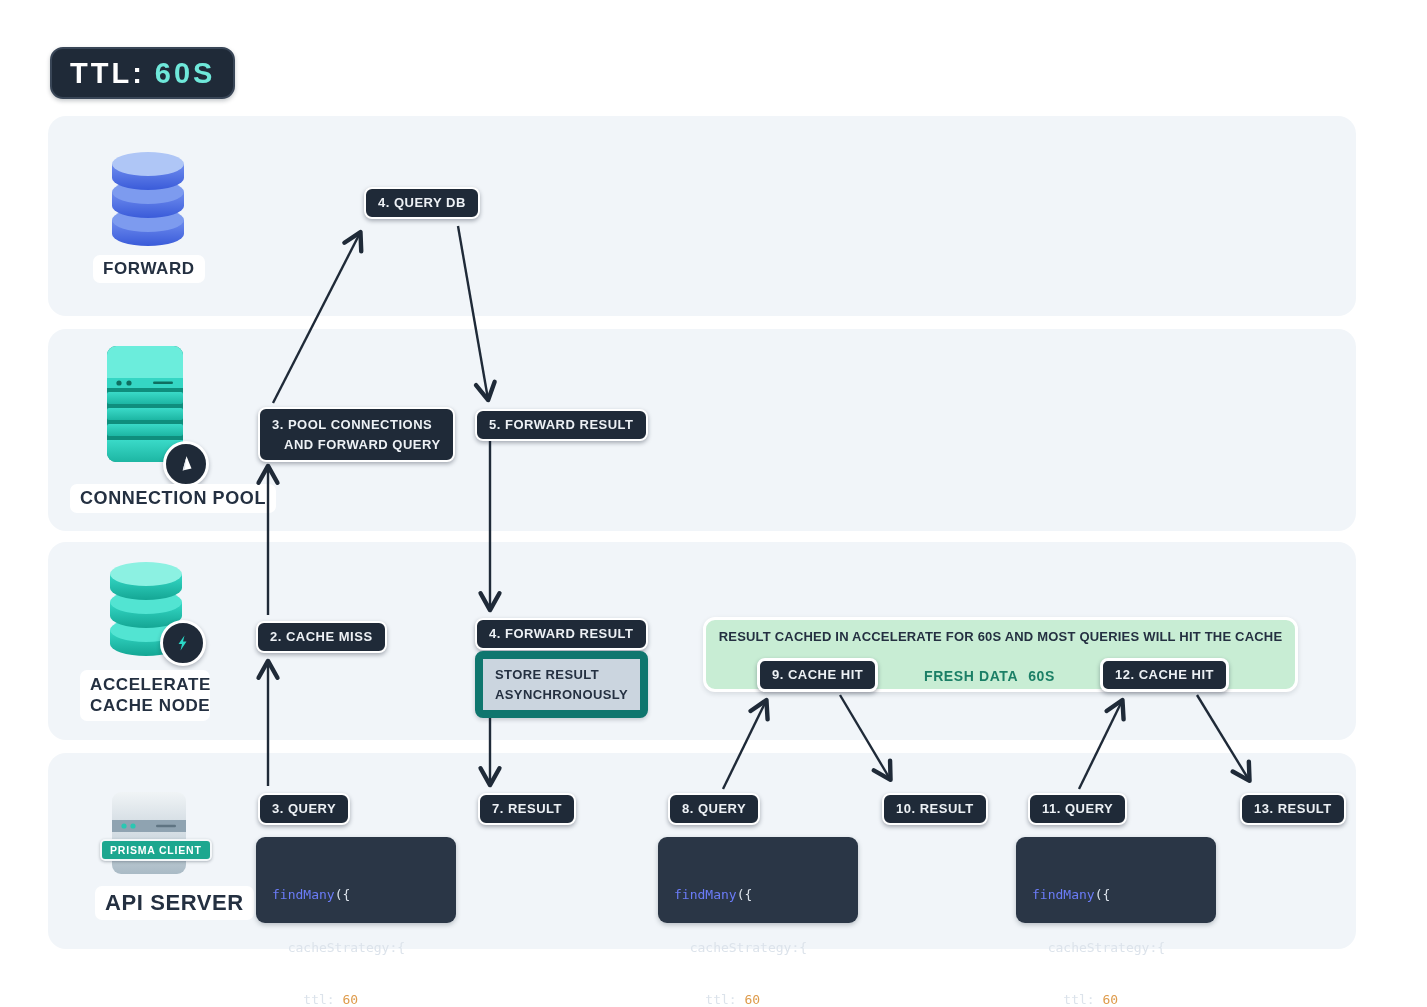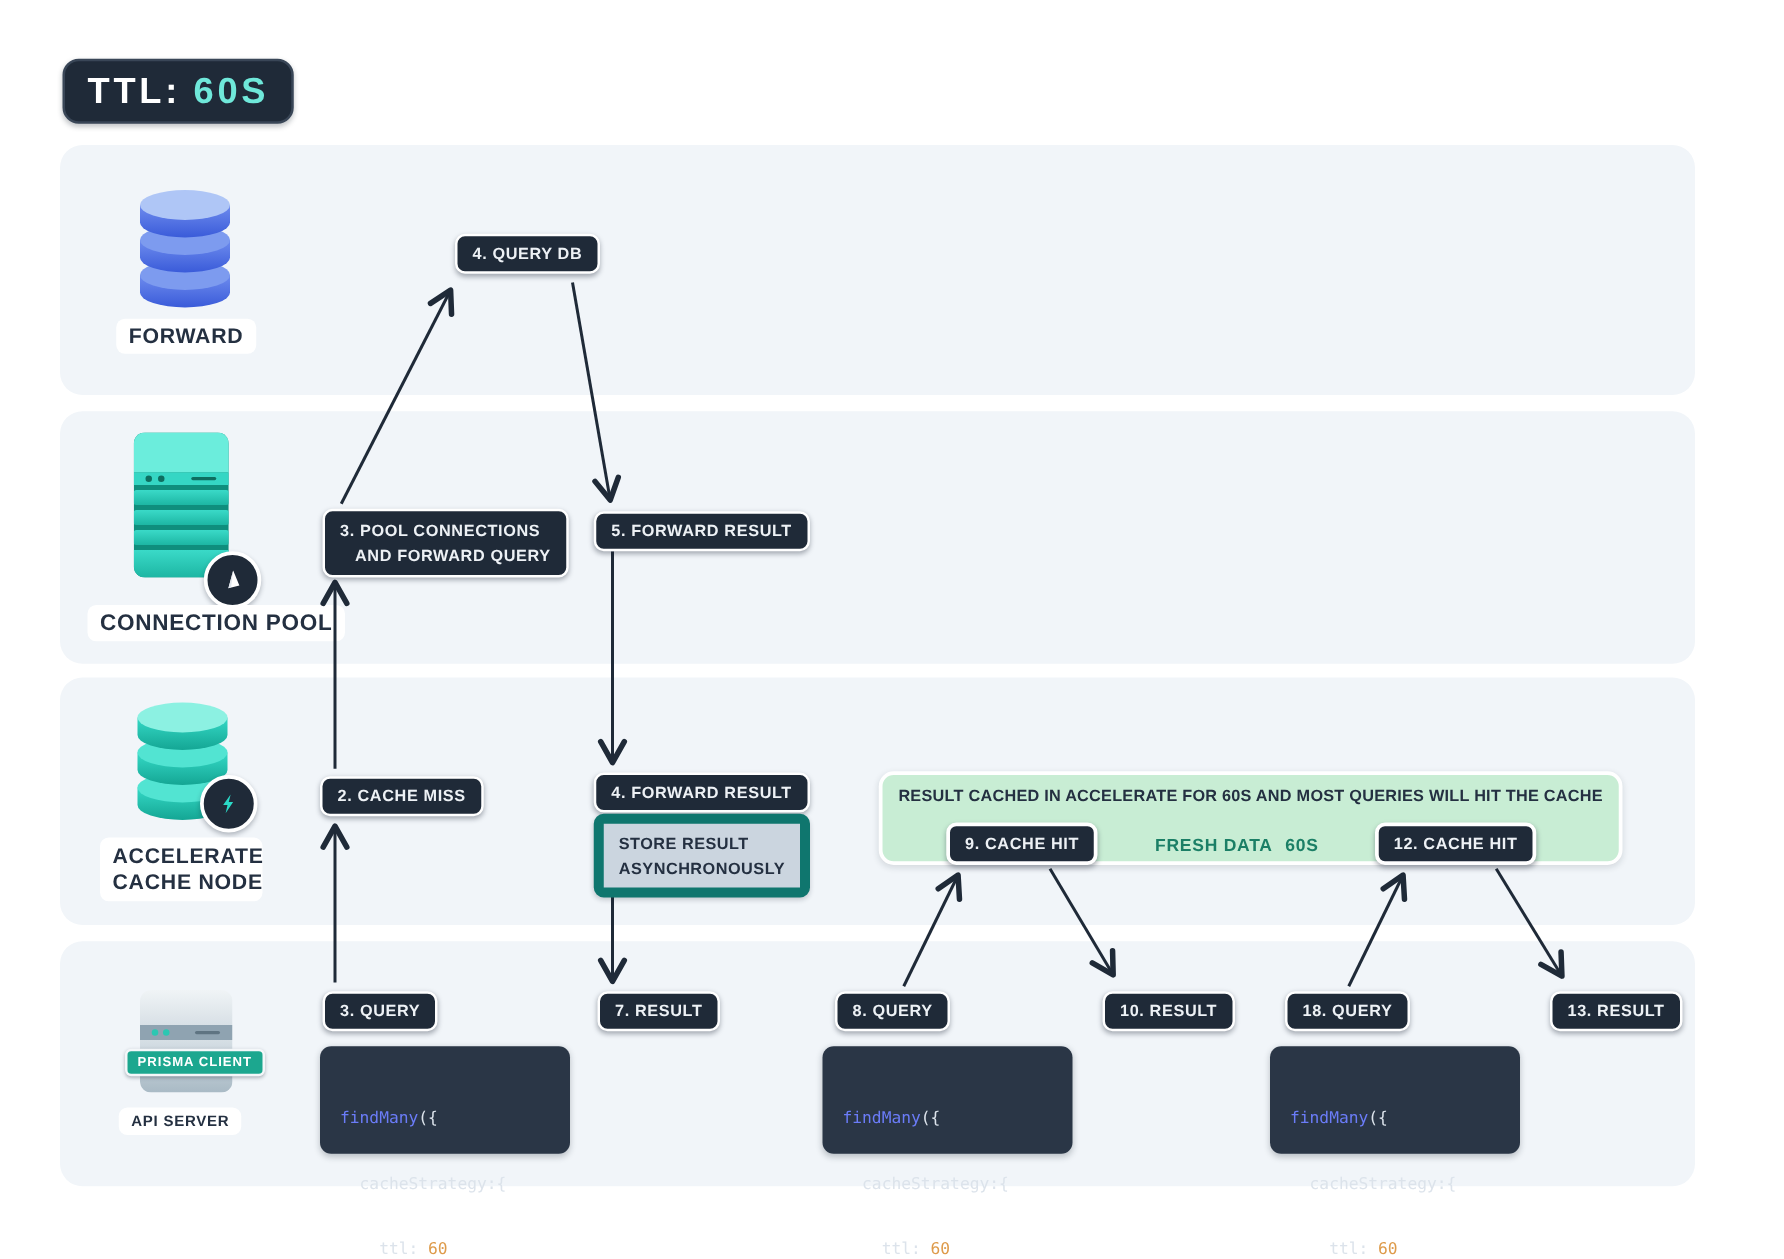--- a/index.html
+++ b/index.html
@@ -150,21 +150,21 @@
       </linearGradient>
     </defs>
     <path d="M0 9 a9 9 0 0 1 9 -9 h56 a9 9 0 0 1 9 9 v19 h-74 z" fill="url(#gGrayTop)"></path>
     <rect x="0" y="28" width="74" height="12" fill="#8FA3B1"></rect>
     <circle cx="12" cy="34" r="2.6" fill="#2BC7B2"></circle>
     <circle cx="21" cy="34" r="2.6" fill="#2BC7B2"></circle>
     <rect x="44" y="32.7" width="20" height="2.6" rx="1.3" fill="#5F7482"></rect>
     <path d="M0 40 h74 v33 a9 9 0 0 1 -9 9 h-56 a9 9 0 0 1 -9 -9 z" fill="url(#gGrayBot)"></path>
   </svg>
   <div class="client-badge" style="left:100px;top:839px;">PRISMA CLIENT</div>
-  <div class="lane-label" style="left:95px;top:886px;font-size:12px;">API SERVER</div>
+  <div class="lane-label" style="left:95px;top:886px;font-size:22px;">API SERVER</div>
 
   <svg class="arrows" width="1427" height="1007" viewBox="0 0 1427 1007">
     <defs>
       <marker id="ah" viewBox="0 0 12 12" refX="9.5" refY="6" markerWidth="10.5" markerHeight="10.5" orient="auto-start-reverse">
         <path d="M2 1.5 L10 6 L2 10.5" fill="none" stroke="#1F2A38" stroke-width="2.1" stroke-linecap="round" stroke-linejoin="round"></path>
       </marker>
     </defs>
     <g stroke="#1F2A38" stroke-width="2.4" fill="none">
       <path d="M268 786 L268 662" marker-end="url(#ah)"></path>
       <path d="M268 615 L268 467" marker-end="url(#ah)"></path>
@@ -194,21 +194,21 @@
 
   <div class="store" style="left:475px;top:651px;">
     <div>STORE RESULT</div>
     <div>ASYNCHRONOUSLY</div>
   </div>
 
   <div class="step" style="left:258px;top:793px;">3. QUERY</div>
   <div class="step" style="left:478px;top:793px;">7. RESULT</div>
   <div class="step" style="left:668px;top:793px;">8. QUERY</div>
   <div class="step" style="left:882px;top:793px;">10. RESULT</div>
-  <div class="step" style="left:1028px;top:793px;">18. QUERY</div>
+  <div class="step" style="left:1028px;top:793px;">11. QUERY</div>
   <div class="step" style="left:1240px;top:793px;">13. RESULT</div>
 
   <div class="note">
     <div class="note-title">RESULT CACHED IN ACCELERATE FOR 60S AND MOST QUERIES WILL HIT THE CACHE</div>
     <div class="fresh">
       <span>FRESH DATA</span><span class="fresh-value">60S</span>
     </div>
     <div class="step big-border" style="left:51px;top:38px;">9. CACHE HIT</div>
     <div class="step big-border" style="left:394px;top:38px;text-align:right;">12. CACHE HIT</div>
   </div>

